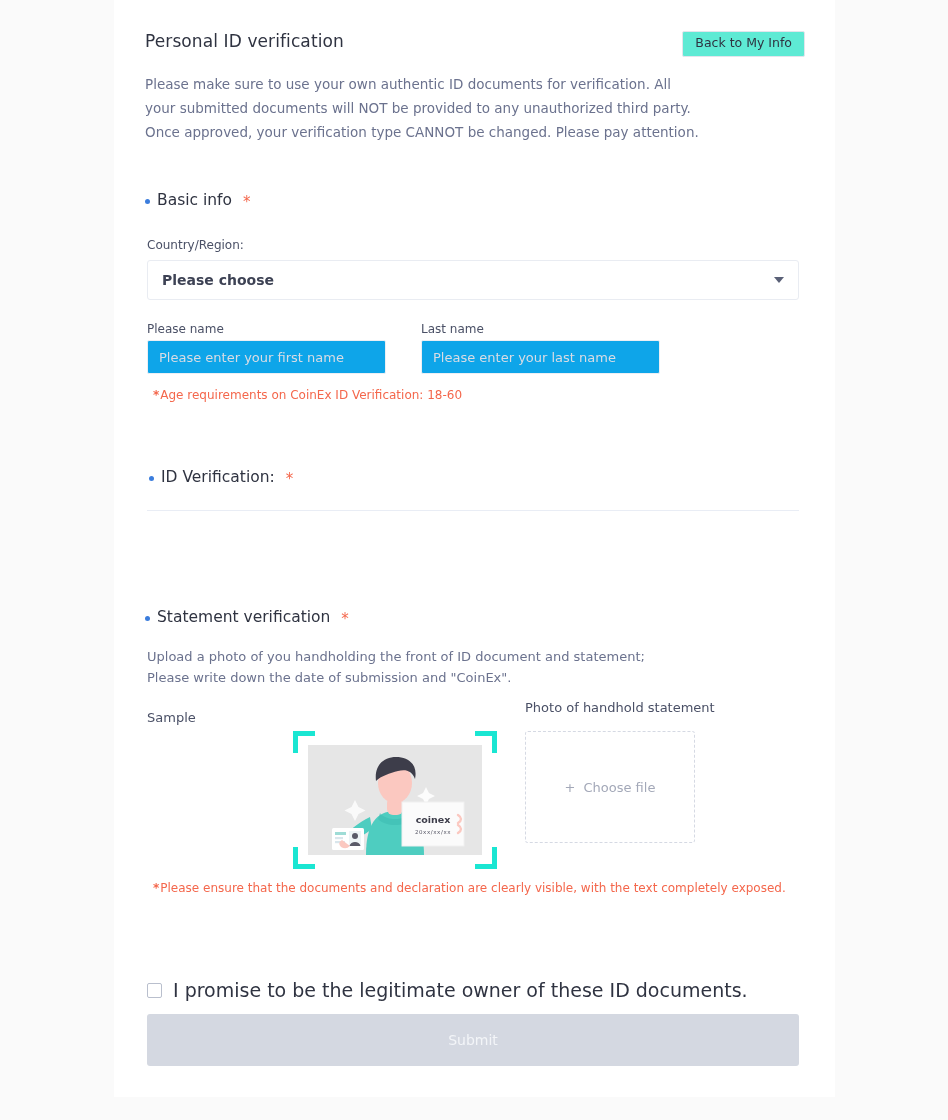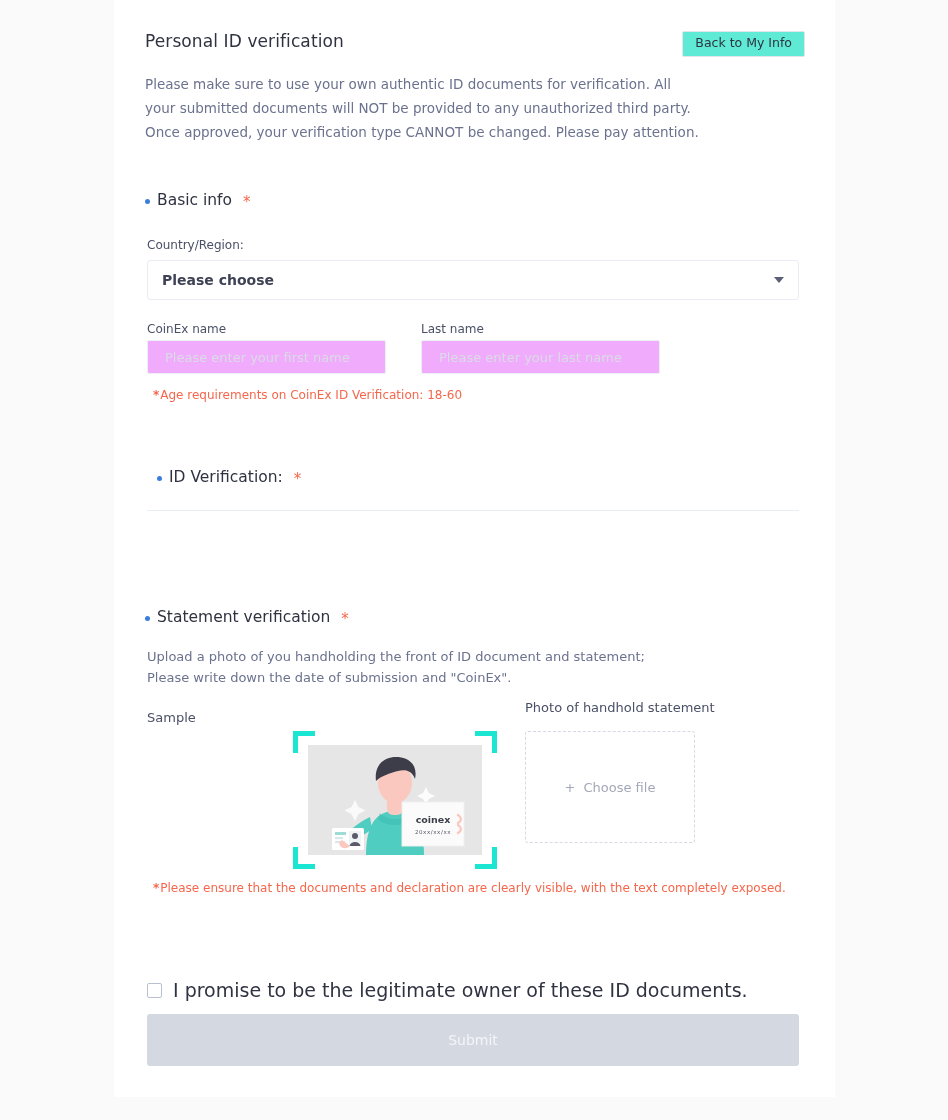--- a/index.html
+++ b/index.html
@@ -132,25 +132,25 @@
     border-left: 5px solid transparent;
     border-right: 5px solid transparent;
     border-top: 6px solid #5a6077;
   }
   .txt-input {
     position: absolute;
     width: 239px;
     height: 34px;
     border: 1px solid #eceff4;
     border-radius: 2px;
-    background: #f0abfc;
+    background: #0ea5e9;
     font-family: inherit;
     font-size: 13px;
     color: #3d4254;
-    padding: 0 17px;
+    padding: 0 11px;
   }
   .txt-input::placeholder { color: #d9dce4; }
 
   .warn {
     position: absolute;
     font-size: 12px;
     color: #f4674c;
   }
   .warn .star { font-weight: 700; margin-right: 1px; }
 
@@ -279,31 +279,31 @@
         <span class="req">*</span>
       </div>
 
       <div class="fld-label" style="top:238px; left:2px;">Country/Region:</div>
 
       <div class="select-box" style="top:260px;">
         <span class="select-value">Please choose</span>
         <span class="caret"></span>
       </div>
 
-      <div class="fld-label" style="top:322px; left:2px;">CoinEx name</div>
+      <div class="fld-label" style="top:322px; left:2px;">Please name</div>
       <input class="txt-input" style="top: 340px; left: 2px;" placeholder="Please enter your first name">
 
       <div class="fld-label" style="top:322px; left:276px;">Last name</div>
       <input class="txt-input" style="top: 340px; left: 276px;" placeholder="Please enter your last name">
 
       <div class="warn" style="top:388px; left:8px;">
         <span class="star">*</span><span>Age requirements on CoinEx ID Verification: 18-60</span>
       </div>
 
-      <div class="sec-head" style="top:468px; left:12px;justify-content:space-between;">
+      <div class="sec-head" style="top:468px; left:4px;justify-content:space-between;">
         <span class="bullet"></span>
         <span class="sec-title">ID Verification:</span>
         <span class="req">*</span>
       </div>
 
       <div class="divider" style="top:510px;"></div>
 
       <div class="sec-head" style="top:608px; left:0;">
         <span class="bullet"></span>
         <span class="sec-title">Statement verification</span>

